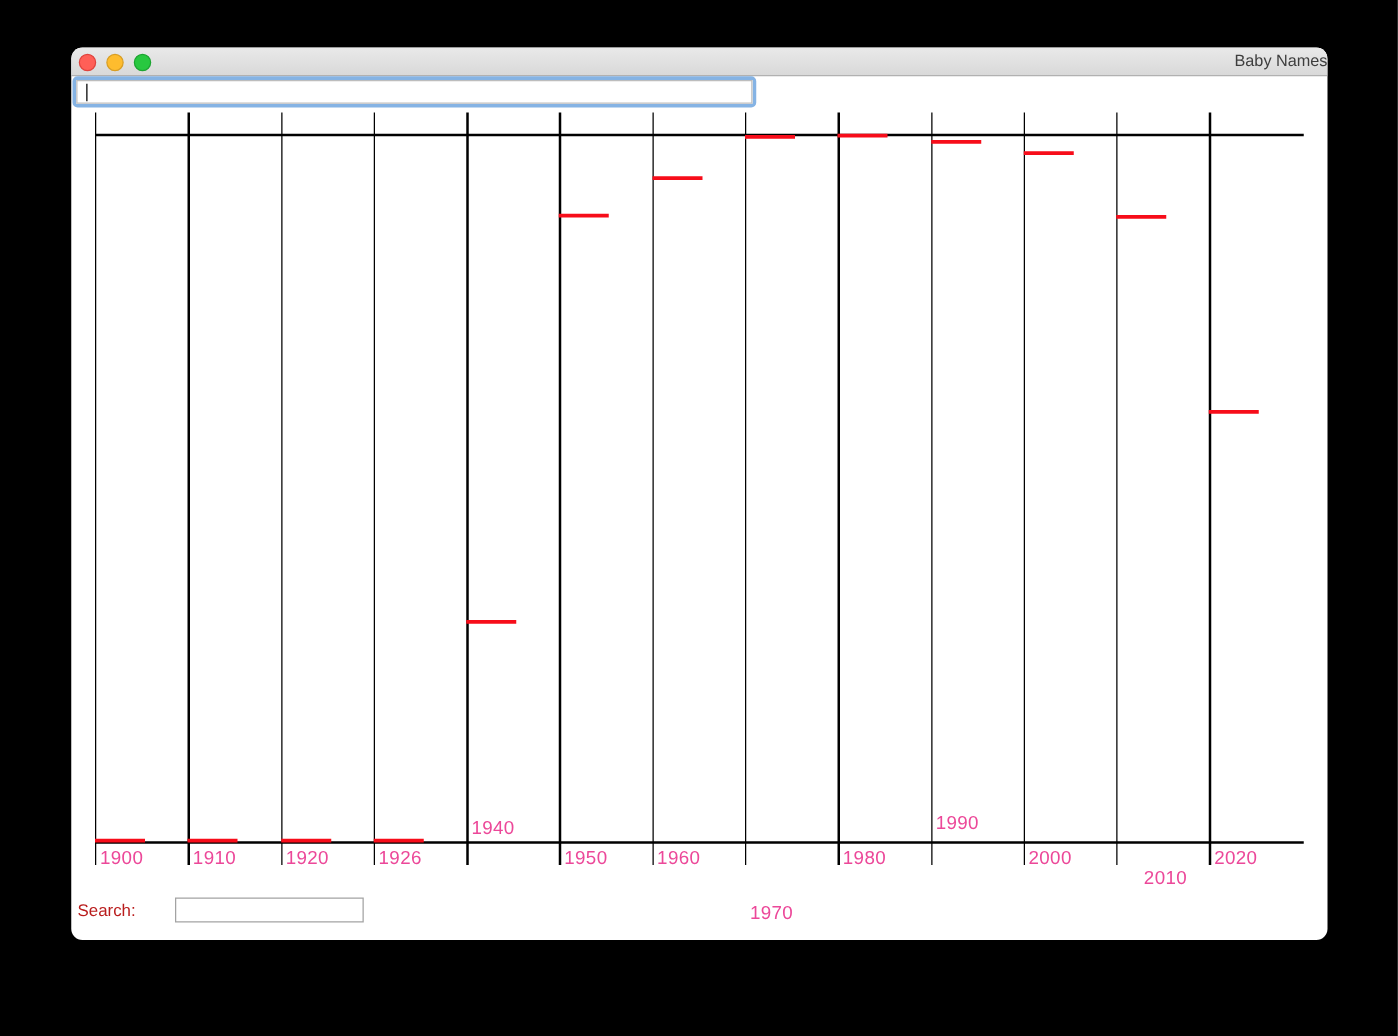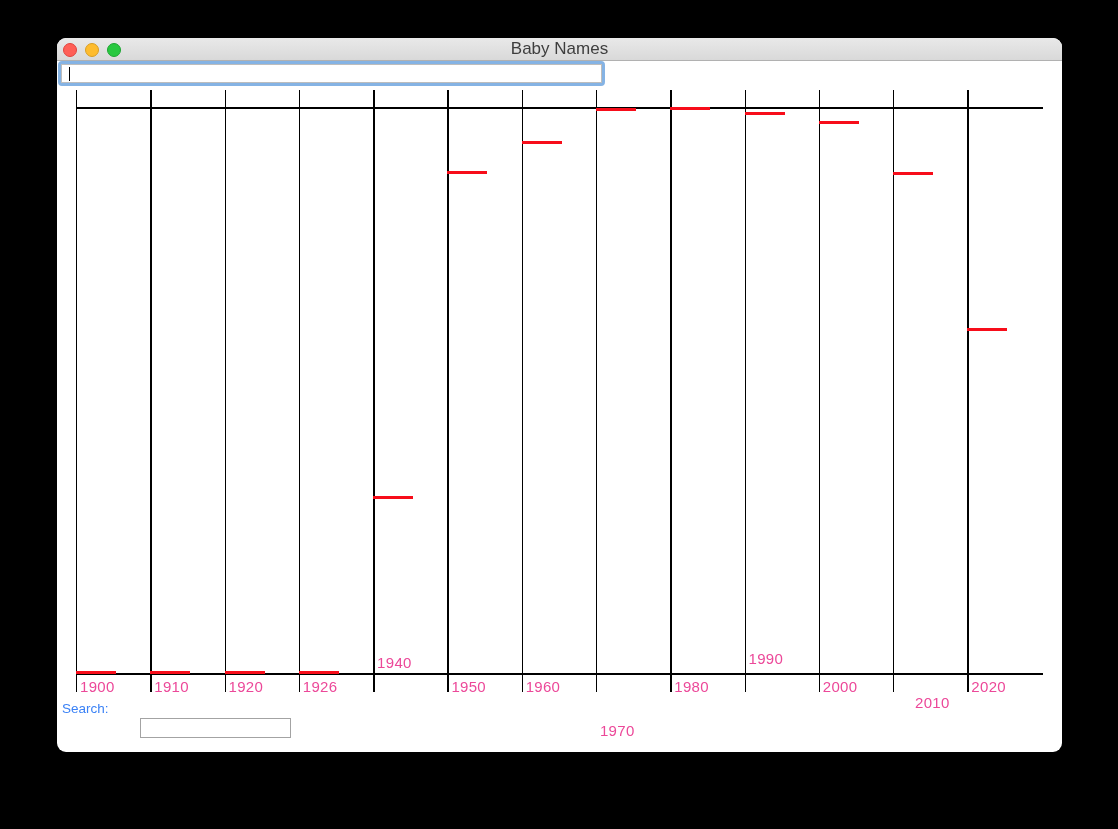--- a/index.html
+++ b/index.html
@@ -34,22 +34,22 @@
     width: 100%;
     height: 22px;
     background: linear-gradient(#e9e9e9, #d9d9d9);
     border-bottom: 1px solid #b1b1b1;
   }
   .titlebar .title {
     position: absolute;
     left: 0; right: 0; top: 0;
     height: 22px;
     line-height: 22px;
-    text-align: center;
-    font-size: 17px;
+    text-align: right;
+    font-size: 13px;
     color: #3e3e3e;
   }
   .lights {
     position: absolute;
     left: 6px; top: 5px;
     display: flex;
     gap: 8px;
   }
   .light {
     width: 12px; height: 12px;
@@ -120,23 +120,23 @@
     letter-spacing: 0.3px;
   }
   .dash {
     position: absolute;
     height: 3px;
   }
 
   
   .search-label {
     position: absolute;
-    left: 5px; top: 663px;
+    left: 5px; top: 683px;
     font-size: 13.5px;
-    color: #3b82f6;
+    color: #b91c1c;
   }
   .search-input {
     position: absolute;
     left: 83px; top: 680px;
     width: 141px; height: 18px;
     border: 1px solid #a3a3a3;
     background: #ffffff;
     outline: none;
     font-family: "Liberation Sans", sans-serif;
     font-size: 13px;

